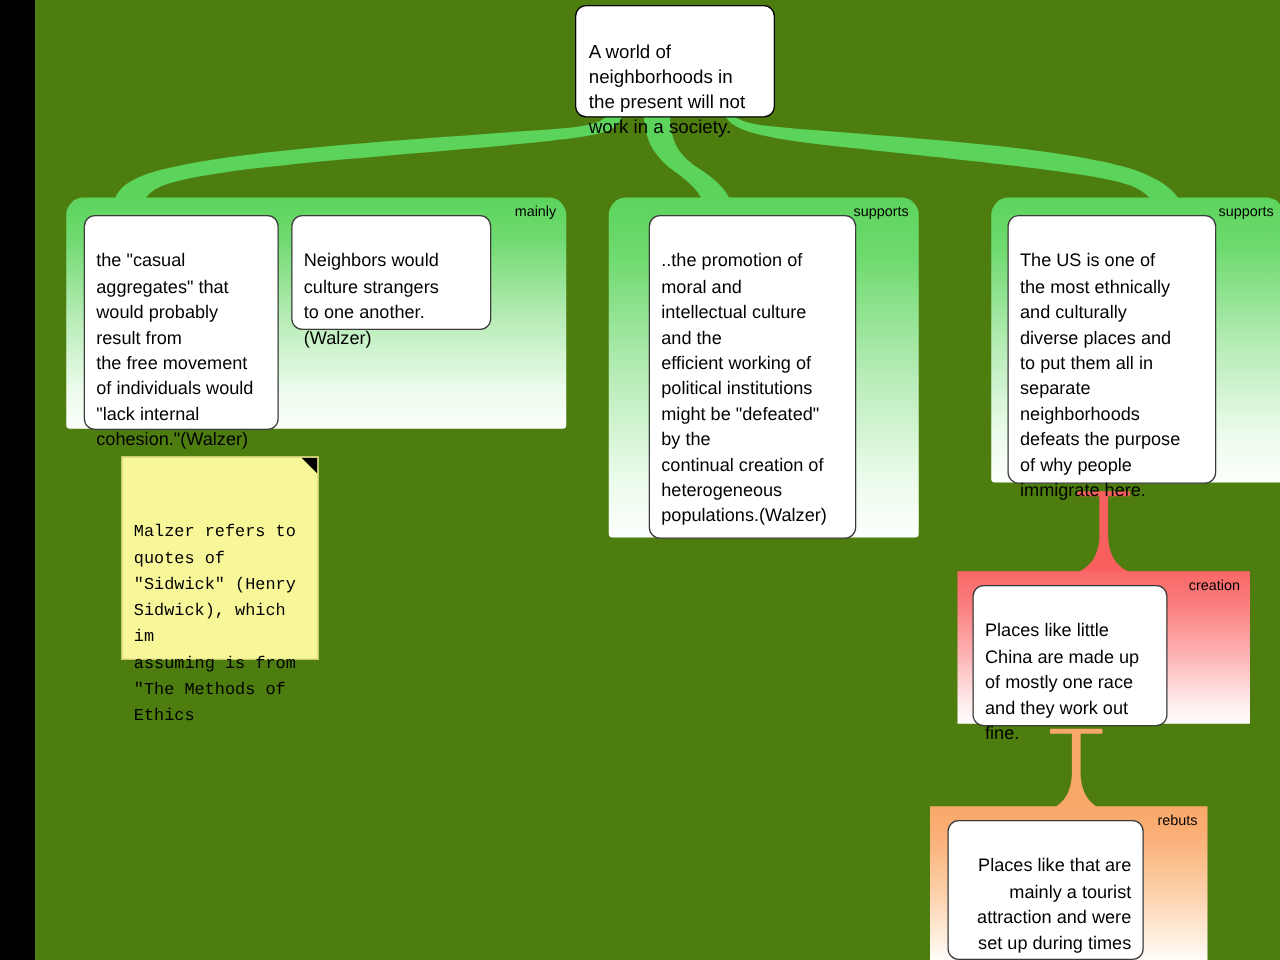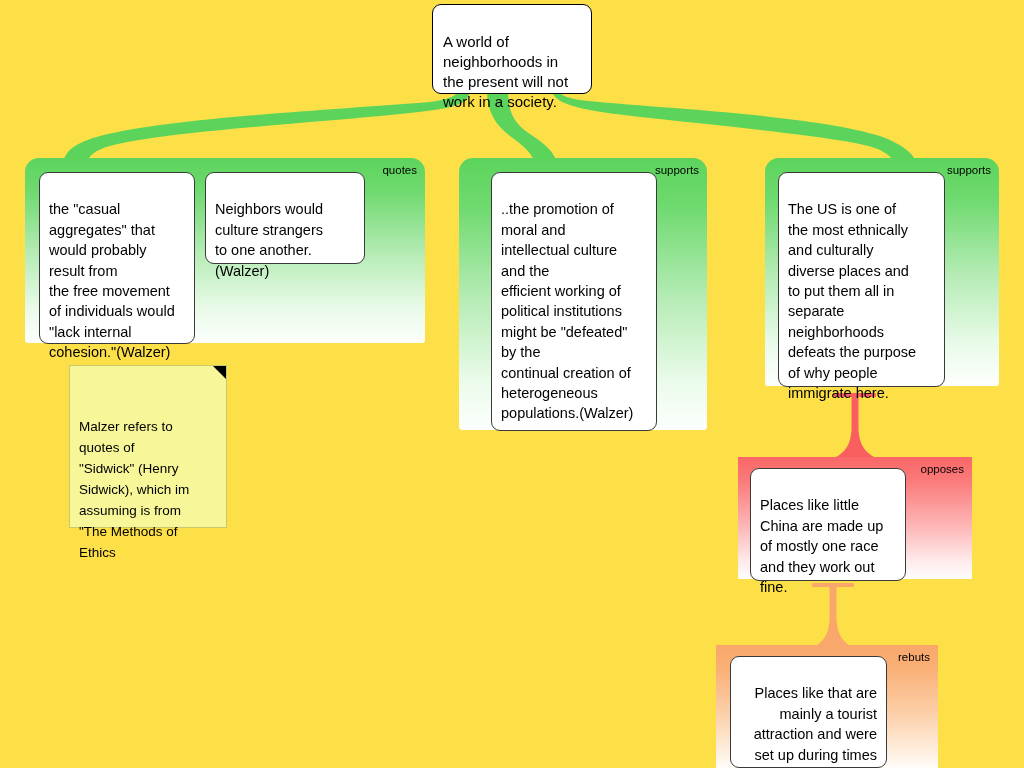--- a/index.html
+++ b/index.html
@@ -11,21 +11,22 @@
     width: 1024px;
     height: 768px;
     position: relative;
     overflow: hidden;
     font-family: "Liberation Sans", sans-serif;
   }
 
   .canvas {
     position: absolute;
     inset: 0;
-    background: #fde047;
+    background: #4d7c0f;
+    margin-left: 28px;
   }
 
   
   .node {
     position: absolute;
     box-sizing: border-box;
   }
 
   
   .root-box {
@@ -85,21 +86,21 @@
     z-index: 5;
   }
 
   
   .sticky {
     position: absolute;
     box-sizing: border-box;
     background: #f7f79a;
     border: 1px solid #c9c96d;
     padding: 8px 9px 6px 9px;
-    font-family: Liberation Sans, sans-serif;
+    font-family: Liberation Mono, monospace;
     font-size: 13.5px;
     line-height: 21px;
     color: #000000;
     white-space: pre-line;
     z-index: 5;
   }
   .sticky-fold {
     position: absolute;
     top: 0;
     right: 0;
@@ -170,21 +171,21 @@
   </svg>
 
   <div class="node root-box" style="left:432px; top:4px; width:160px; height:90px;">
     <span>A world of
 neighborhoods in
 the present will not
 work in a society.</span>
   </div>
 
   <div class="group group-green" style="left:25px; top:158px; width:400px; height:185px;">
-    <span class="group-label">quotes</span>
+    <span class="group-label">mainly</span>
   </div>
   <div class="card" style="left:39px; top:172px; width:156px; height:172px;">
     <span>the "casual
 aggregates" that
 would probably
 result from
 the free movement
 of individuals would
 "lack internal
 cohesion."(Walzer)</span>
@@ -233,21 +234,21 @@
     <div class="bar" style="background:#fa5f5f;"></div>
     <svg class="stem" width="42" height="66" viewBox="0 0 42 66">
       <path d="M 17.5 0 L 24.5 0 L 24.5 34
                C 25.5 48, 30 56, 42 62
                L 42 66 L 0 66 L 0 62
                C 12 56, 16.5 48, 17.5 34 Z" fill="#fa5f5f"></path>
     </svg>
   </div>
 
   <div class="group group-pink" style="left:738px; top:457px; width:234px; height:122px;">
-    <span class="group-label">opposes</span>
+    <span class="group-label">creation</span>
   </div>
   <div class="card" style="left:750px; top:468px; width:156px; height:113px;">
     <span>Places like little
 China are made up
 of mostly one race
 and they work out
 fine.</span>
   </div>
 
   <div class="tconn" style="left:812px; top:583px; width:42px; height:68px;">

